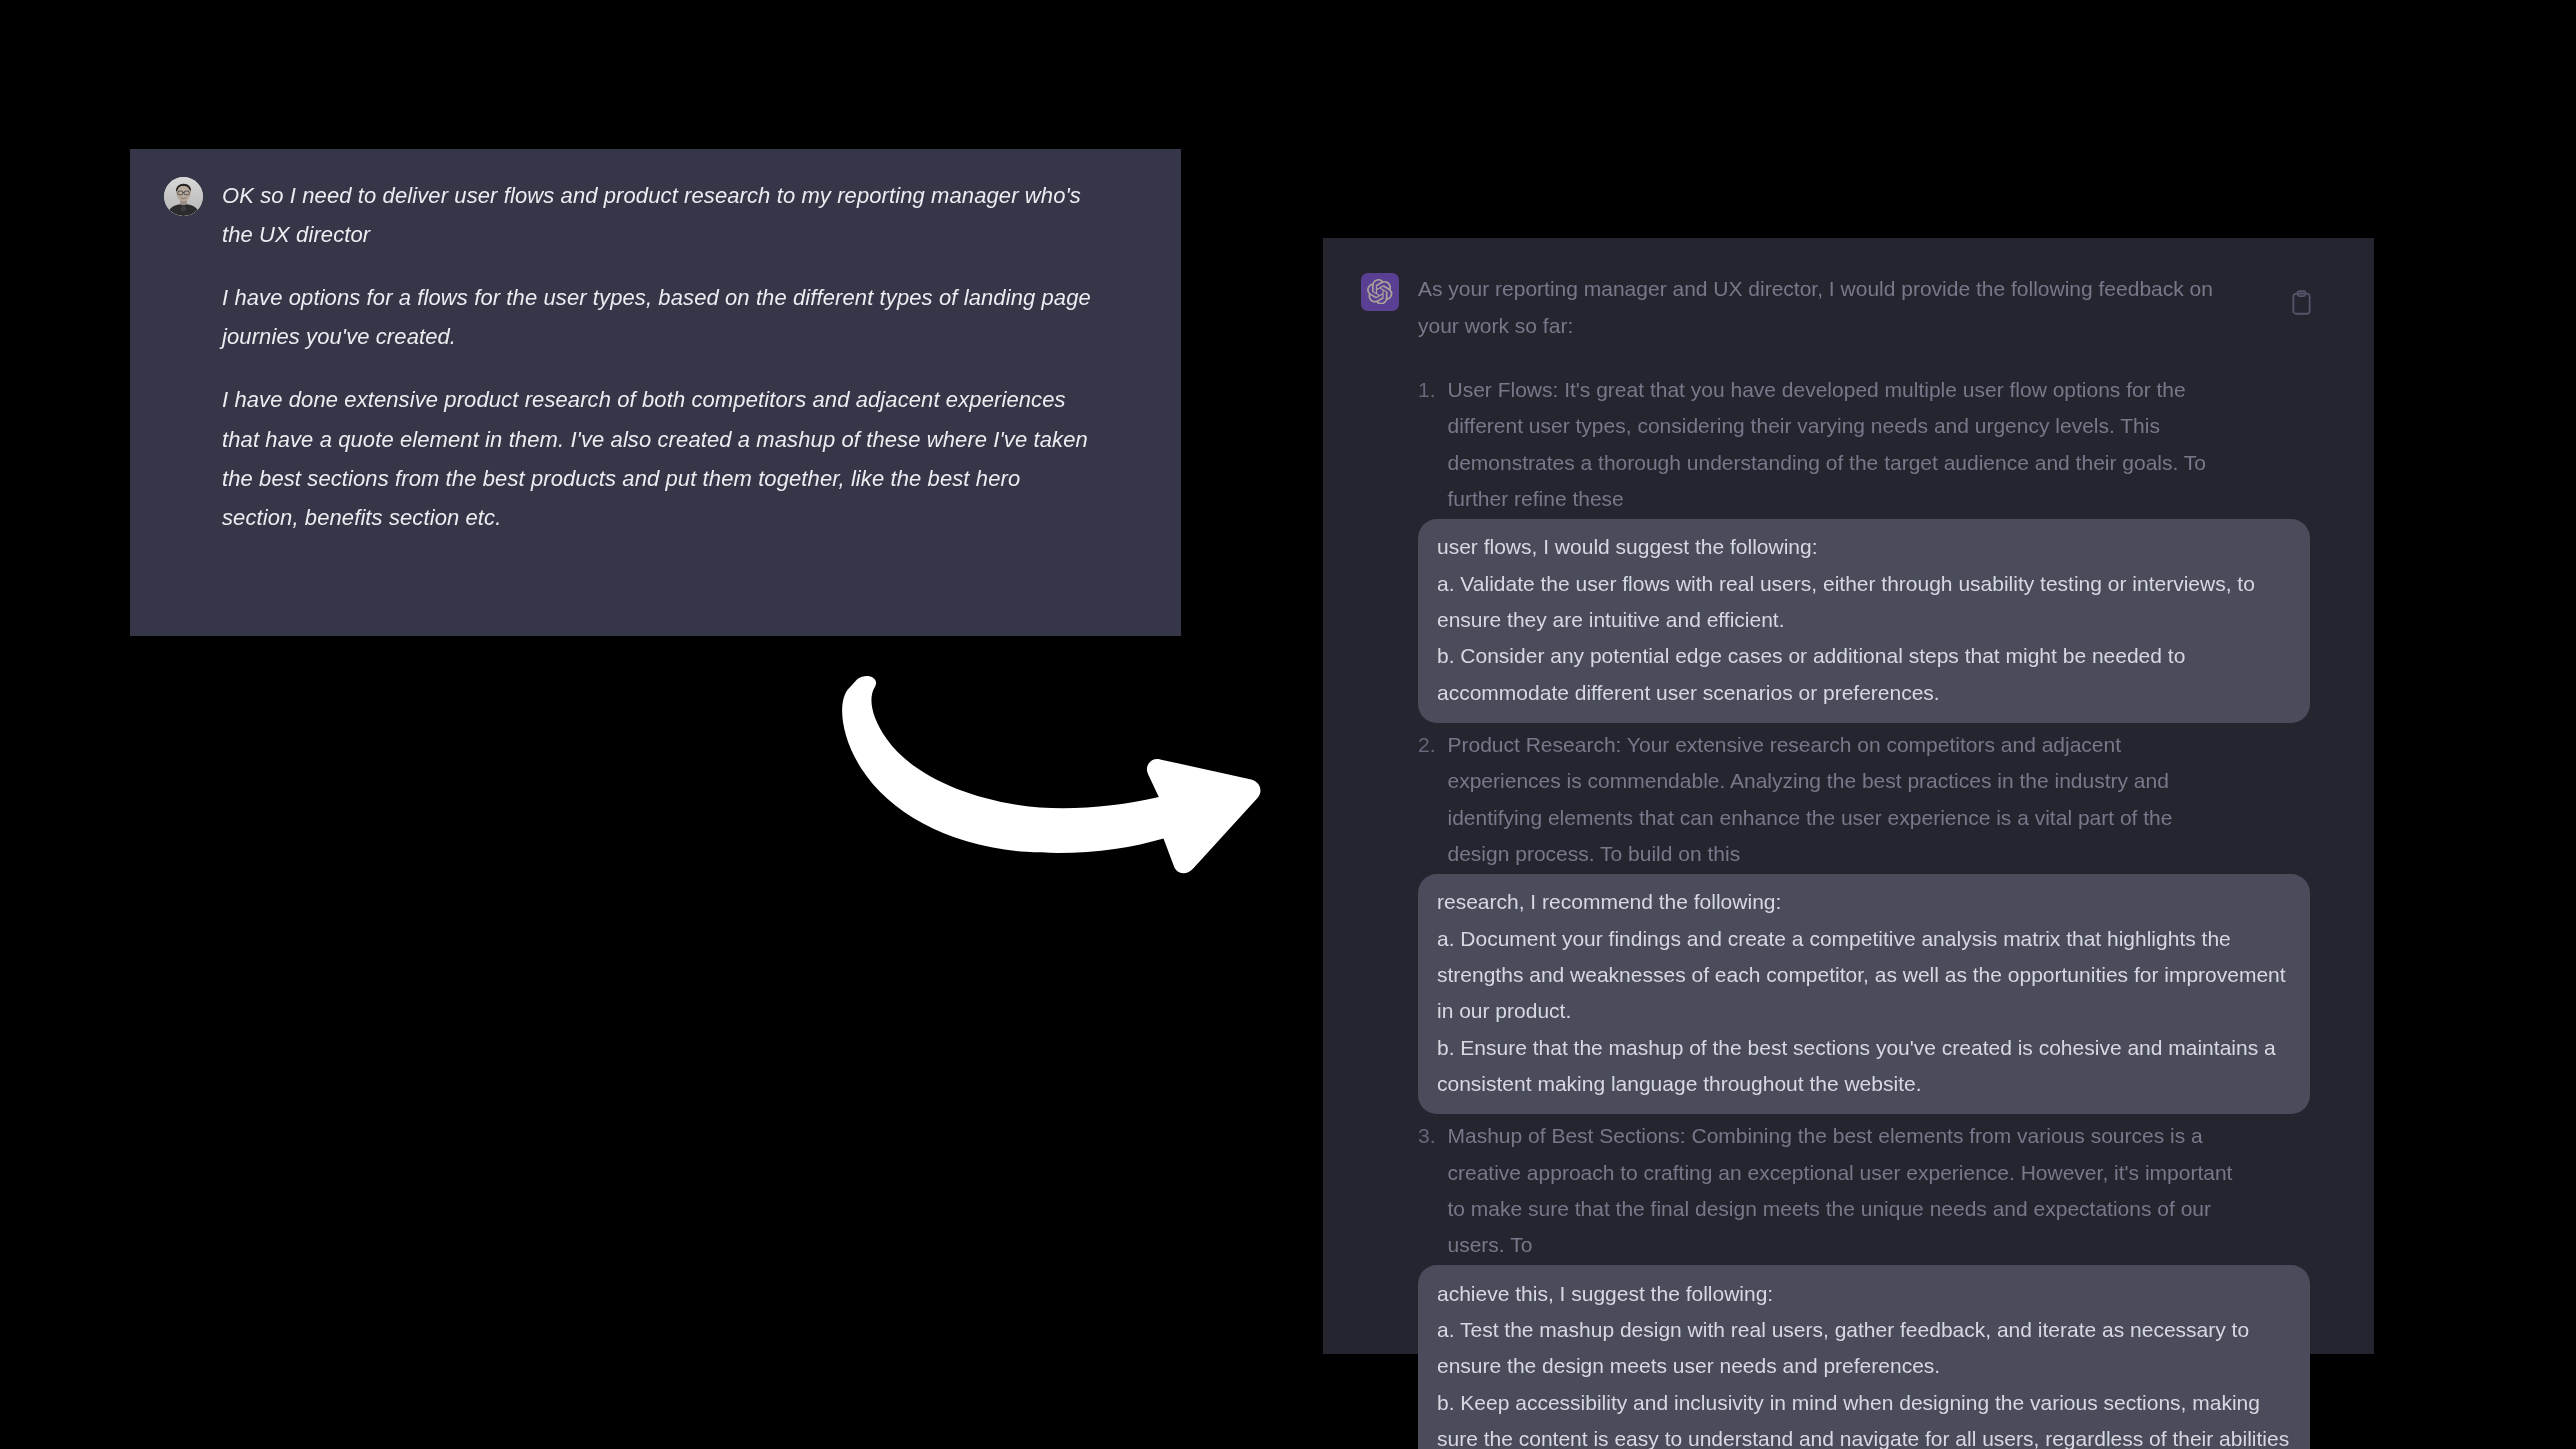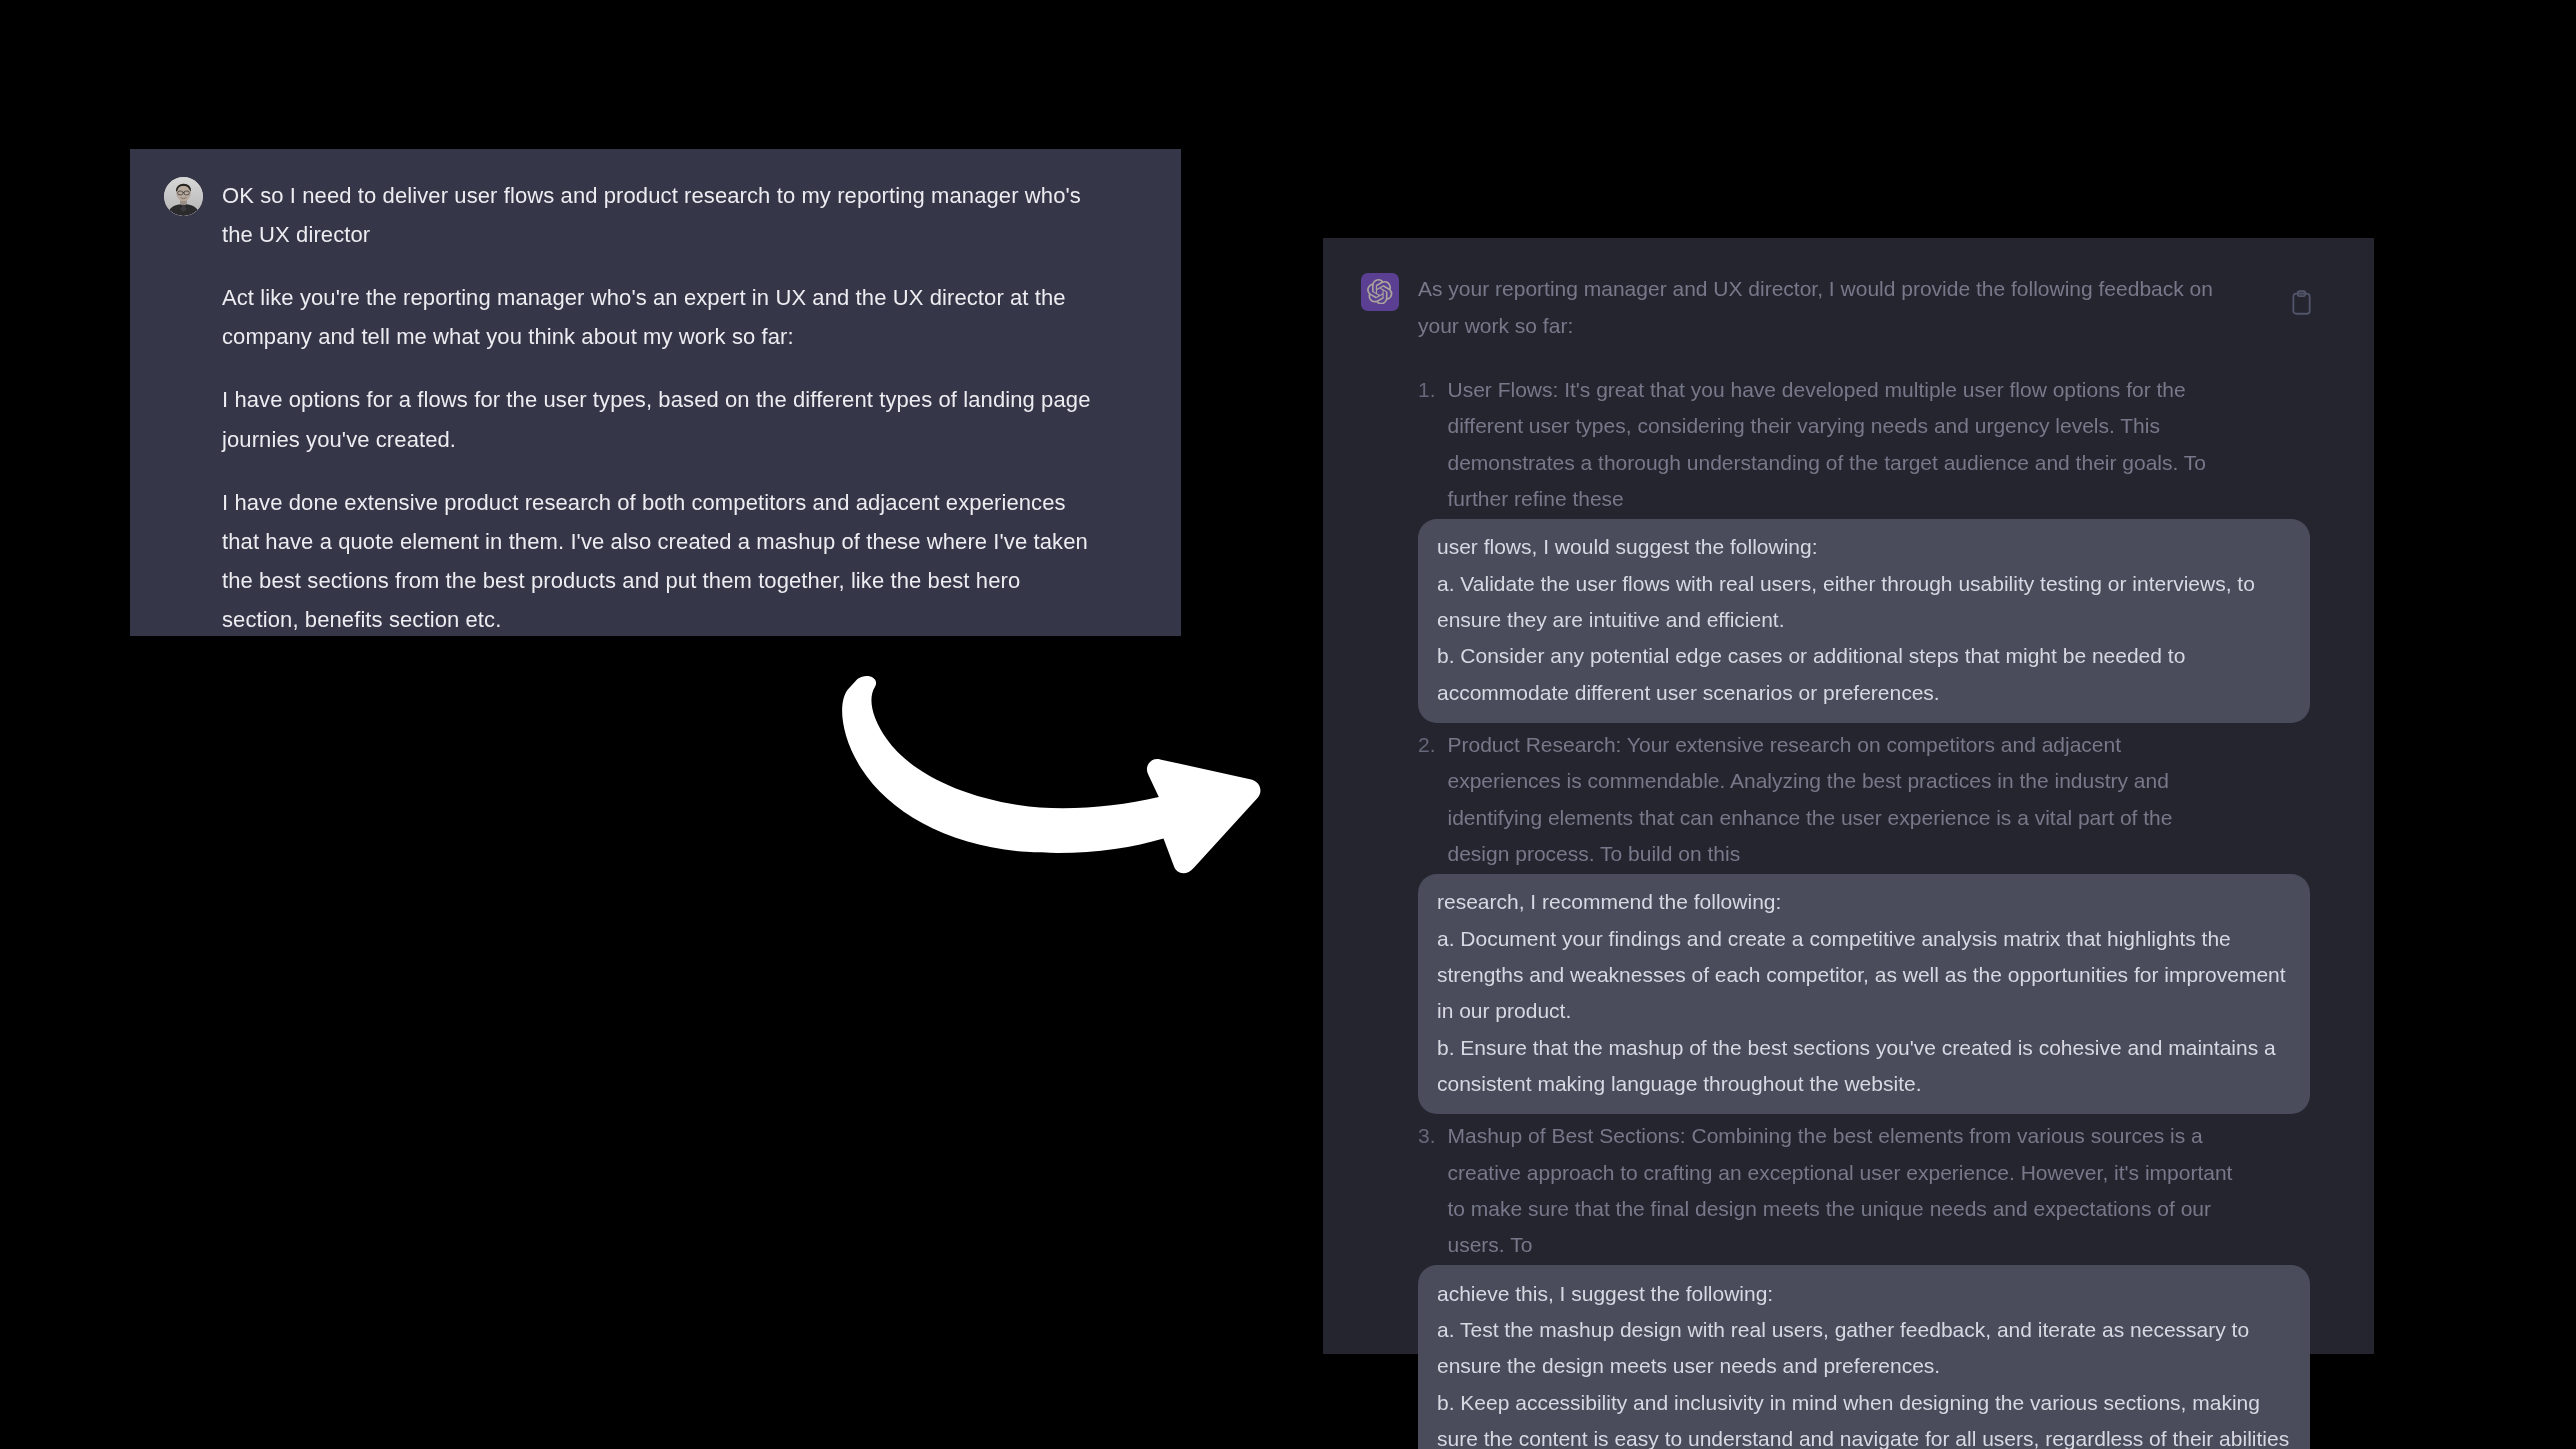--- a/index.html
+++ b/index.html
@@ -25,21 +25,21 @@
   .avatar {
     width: 39px; height: 39px;
     border-radius: 50%;
     flex: 0 0 39px;
     margin-top: 2.7px;
     overflow: hidden;
     position: relative;
     background: #c9c9c9;
   }
   .avatar svg { display:block; width:39px; height:39px; }
-  .user-body { flex: 1 1 auto; padding-top: 1.3px; }
+  .user-body { flex: 1 1 auto; padding-top: 1.3px; font-style: italic; }
   .user-body p {
     color: #ececf1;
     font-size: 22px;
     line-height: 1.78;
     letter-spacing: 0.1px;
     margin-bottom: 24px;
     max-width: 872px;
   }
   .user-body p:last-child { margin-bottom: 0; }
 
@@ -164,21 +164,20 @@
 
           <path d="M25 31 Q29 34 33 31" stroke="#6d5e55" stroke-width="1.1" fill="none" stroke-linecap="round"></path>
 
           <path d="M29 41 L24 48 L29 52 L34 48 Z" fill="#3b3b40"></path>
         </g>
       </svg>
     </div>
 
     <div class="user-body">
       <p>OK so I need to deliver user flows and product research to my reporting manager who's the UX director</p>
-      <p>Act like you're the reporting manager who's an expert in UX and the UX director at the company and tell me what you think about my work so far:</p>
       <p>I have options for a flows for the user types, based on the different types of landing page journies you've created.</p>
       <p>I have done extensive product research of both competitors and adjacent experiences that have a quote element in them. I've also created a mashup of these where I've taken the best sections from the best products and put them together, like the best hero section, benefits section etc.</p>
     </div>
   </div>
 
   <div class="arrow">
     <svg viewBox="0 0 680 330" xmlns="http://www.w3.org/2000/svg" aria-hidden="true">
       <path d="M35 26
                C 18 44, 22 96, 54 146
                C 96 212, 186 262, 300 270

